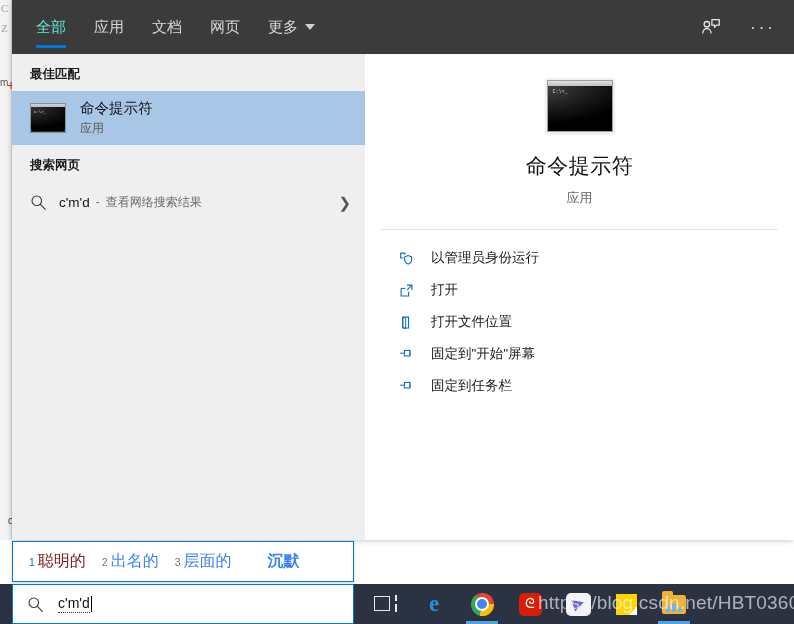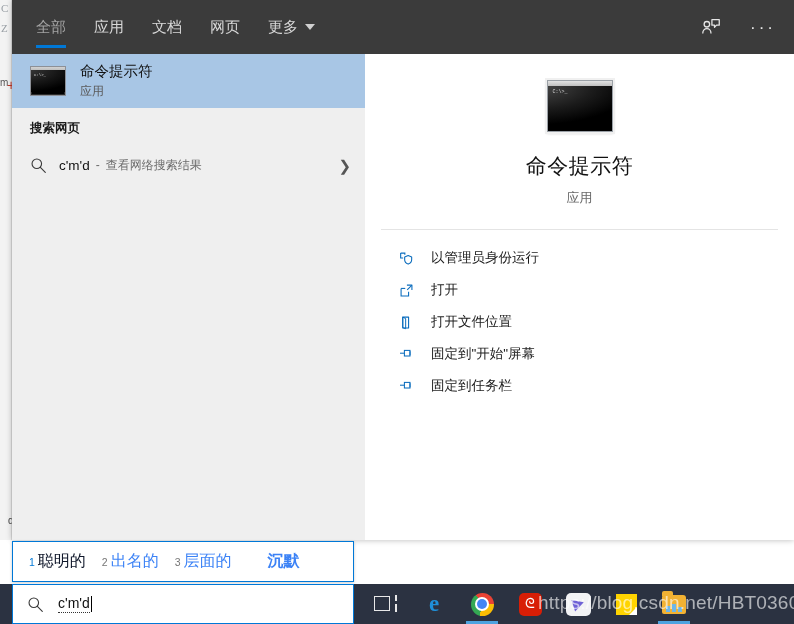--- a/index.html
+++ b/index.html
@@ -64,21 +64,21 @@
   .tab {
     position: relative;
     display: flex;
     align-items: center;
     padding: 0 14px;
     color: #d8d8d8;
     font-size: 15px;
     cursor: default;
     white-space: nowrap;
   }
-  .tab.active { color: #a3a3a3; }
+  .tab.active { color: #5eead4; }
   .tab .underline {
     position: absolute;
     left: 14px; right: 14px; bottom: 6px;
     height: 3px;
     background: #0078d7;
   }
   .caret {
     display: inline-block;
     margin-left: 7px;
     width: 0; height: 0;
@@ -240,21 +240,21 @@
   .cand {
     display: flex;
     align-items: baseline;
     margin-left: 16px;
     white-space: nowrap;
     cursor: default;
   }
   .cand .num { font-size: 10.5px; color: #767676; margin-right: 3px; }
   .cand .txt { font-size: 16px; color: #3b82f6; }
   .cand.active .num { color: #0078d7; }
-  .cand.active .txt { color: #0f172a; }
+  .cand.active .txt { color: #7f1d1d; }
   .cand.clipped { margin-left: 36px; font-weight: bold; }
 
   
   #search-box {
     position: absolute;
     left: 12px; top: 584px;
     width: 342px; height: 40px;
     background: #ffffff;
     border: 1px solid #0078d7;
     display: flex;
@@ -483,20 +483,21 @@
       <div class="icon-btn">
         <span class="dots">···</span>
       </div>
     </div>
   </div>
 
   <div id="panel-body">
 
     <div id="left-col">
 
+      <div class="group-header">最佳匹配</div>
 
       <div class="result-row selected">
         <span class="cmd-icon">
           <span class="prompt">C:\&gt;_</span>
         </span>
         <span class="result-text">
           <span class="result-title">命令提示符</span>
           <span class="result-sub">应用</span>
         </span>
       </div>

